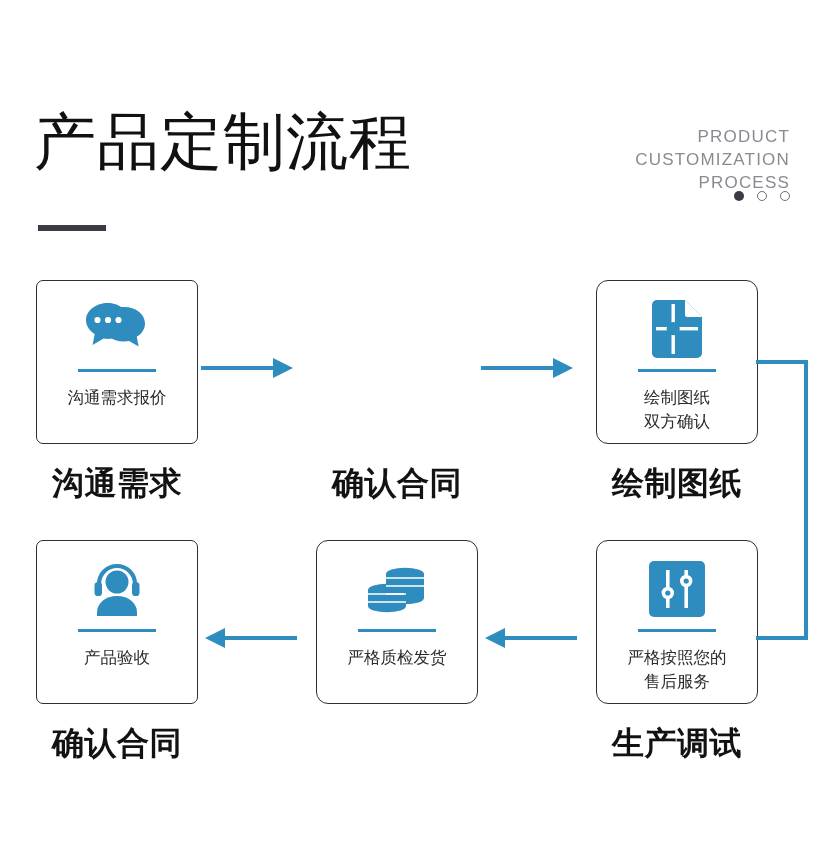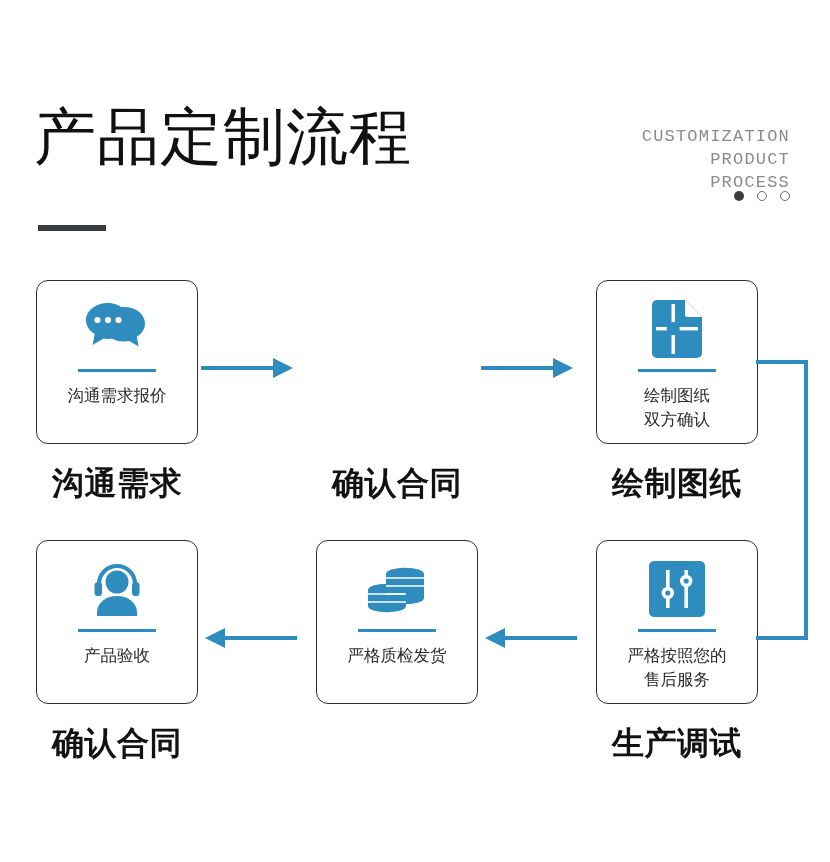--- a/index.html
+++ b/index.html
@@ -3,21 +3,21 @@
 <meta charset="utf-8">
 <style>
   * { box-sizing: border-box; margin: 0; padding: 0; }
   html, body {
     width: 830px;
     height: 862px;
     background: #ffffff;
     font-family: "Liberation Sans", "DejaVu Sans", sans-serif;
     overflow: hidden;
   }
-  .page { position: relative; width: 766px; height: 862px; background:#fff;font-family:Liberation Mono, monospace; }
+  .page { position: relative; width: 766px; height: 862px; background:#fff; }
 
   
   .header { position: absolute; left: 0; top: 0; width: 830px; height: 250px; }
   .title {
     position: absolute; left: 34px; top: 106px;
     font-size: 62px; line-height: 72px;
     color: #111111; font-weight: 400;
     letter-spacing: 1px;
     white-space: nowrap;
   }
@@ -66,21 +66,21 @@
   }
   .card-label {
     position: absolute;
     width: 162px; text-align: center;
     font-size: 32px; font-weight: 700; color: #121212;
     letter-spacing: 0.5px;
     white-space: nowrap;
   }
 
   
-  .col1 { left: 36px; }
+  .col1 { left: 36px; border-radius: 7px; }
   .col2 { left: 316px; }
   .col3 { left: 596px; }
   .row1 { top: 30px; }
   .row2 { top: 290px; }
   .lbl-row1 { top: 212px; }
   .lbl-row2 { top: 472px; }
 
   
   .arrow { position: absolute; height: 20px; }
   .arrow .shaft { position: absolute; top: 8px; height: 4px; background: #2e8cbe; }
@@ -118,22 +118,22 @@
 </head>
 <body>
 
 <div class="page">
 
   <div class="header">
     <div class="title">产品定制流程</div>
     <div class="title-rule"></div>
 
     <div class="subtitle">
+      <div>PRODUCT</div>
       <div>CUSTOMIZATION</div>
-      <div>PRODUCT</div>
       <div>PROCESS</div>
     </div>
 
     <div class="dots">
       <span class="dot filled"></span>
       <span class="dot hollow"></span>
       <span class="dot hollow"></span>
     </div>
   </div>
 

